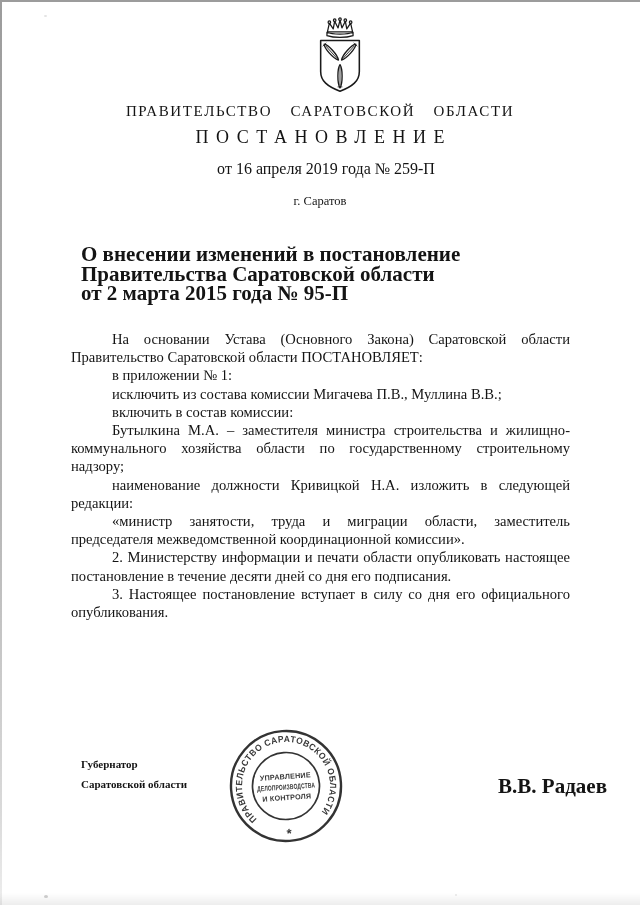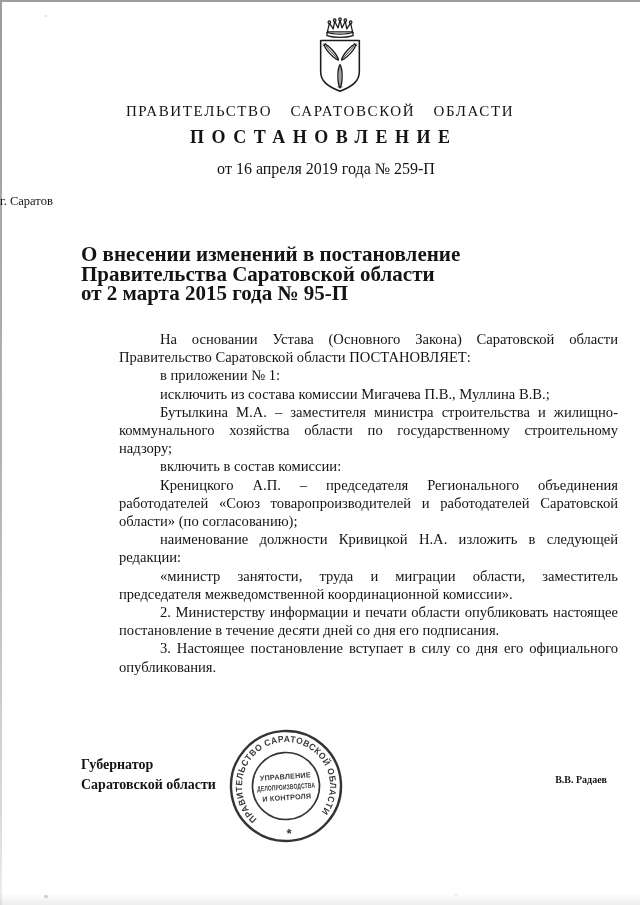--- a/index.html
+++ b/index.html
@@ -22,39 +22,39 @@
   .speck.s2 { left:44px; top:895px; width:4px; height:3px; }
   .speck.s3 { left:455px; top:894px; width:2px; height:2px; opacity:.35; }
 
   
   .emblem { position:absolute; left:311px; top:16px; width:58px; height:78px; }
 
   
   .org-name { position:absolute; top:103px; left:0; width:100%;
     text-align:center; font-size:15px; letter-spacing:1.6px; word-spacing:13px; }
   .doc-type { position:absolute; top:127px; left:0; width:100%;
-    text-align:center; font-weight:bold; font-size:18px; letter-spacing:7.5px; text-indent:7.5px; }
+    text-align:center; font-weight:normal; font-size:18px; letter-spacing:7.5px; text-indent:7.5px; }
   .date-line { position:absolute; top:160px; left:6px; width:100%;
     text-align:center; font-size:16px; }
   .city-line { position:absolute; top:194px; left:0; width:100%;
-    text-align:left; font-size:12.5px; }
+    text-align:center; font-size:12.5px; }
 
   
   .doc-title { position:absolute; left:81px; top:245px; width:480px;
     font-weight:bold; font-size:21px; line-height:19.5px; white-space:pre-line; }
 
   
   .doc-body { position:absolute; left:71px; top:330px; width:499px;
-    font-size:14.6px; line-height:18.2px; text-align:justify;margin-left:48px; }
+    font-size:14.6px; line-height:18.2px; text-align:justify; }
   .doc-body p { margin:0; text-indent:41px; }
 
   
   .signature-row { position:absolute; left:81px; top:755px; width:526px; }
-  .signature-position { float:left; font-weight:bold; font-size:14px; line-height:19.5px; white-space:pre-line; }
-  .signer-name { float:right; font-weight:bold; font-size:10px; margin-top:19px; }
+  .signature-position { float:left; font-weight:bold; font-size:11px; line-height:19.5px; white-space:pre-line; }
+  .signer-name { float:right; font-weight:bold; font-size:21px; margin-top:19px; }
 
   
   .stamp { position:absolute; left:226px; top:726px; width:120px; height:120px; opacity:.9; }
   .stamp text { fill:#1e1e1e; }
   .stamp .ring-text { font-family:"Liberation Sans", sans-serif; font-weight:bold; font-size:9px; letter-spacing:.6px; }
   .stamp .center-text { font-family:"Liberation Sans", sans-serif; font-weight:bold; font-size:7.2px; letter-spacing:.2px; text-anchor:middle; }
   .stamp .star { font-family:"Liberation Sans", sans-serif; font-weight:bold; font-size:13px; text-anchor:middle; }
 </style>
 </head>
 <body>
@@ -107,23 +107,22 @@
   <div class="city-line">г. Саратов</div>
 
   <div class="doc-title">О внесении изменений в постановление
 Правительства Саратовской области
 от 2 марта 2015 года № 95-П</div>
 
   <div class="doc-body">
       <p>На основании Устава (Основного Закона) Саратовской области Правительство Саратовской области ПОСТАНОВЛЯЕТ:</p>
       <p>в приложении № 1:</p>
       <p>исключить из состава комиссии Мигачева П.В., Муллина В.В.;</p>
+      <p>включить в состав комиссии:</p>
       <p>Бутылкина М.А. – заместителя министра строительства и жилищно-коммунального хозяйства области по государственному строительному надзору;</p>
-      <p>включить в состав комиссии:</p>
-      <p>Креницкого А.П. – председателя Регионального объединения работодателей «Союз товаропроизводителей и работодателей Саратовской области» (по согласованию);</p>
       <p>наименование должности Кривицкой Н.А. изложить в следующей редакции:</p>
       <p>«министр занятости, труда и миграции области, заместитель председателя межведомственной координационной комиссии».</p>
       <p>2. Министерству информации и печати области опубликовать настоящее постановление в течение десяти дней со дня его подписания.</p>
       <p>3. Настоящее постановление вступает в силу со дня его официального опубликования.</p>
     </div>
 
   <div class="signature-row">
     <div class="signature-position">Губернатор
 Саратовской области</div>
     <div class="signer-name">В.В. Радаев</div>

